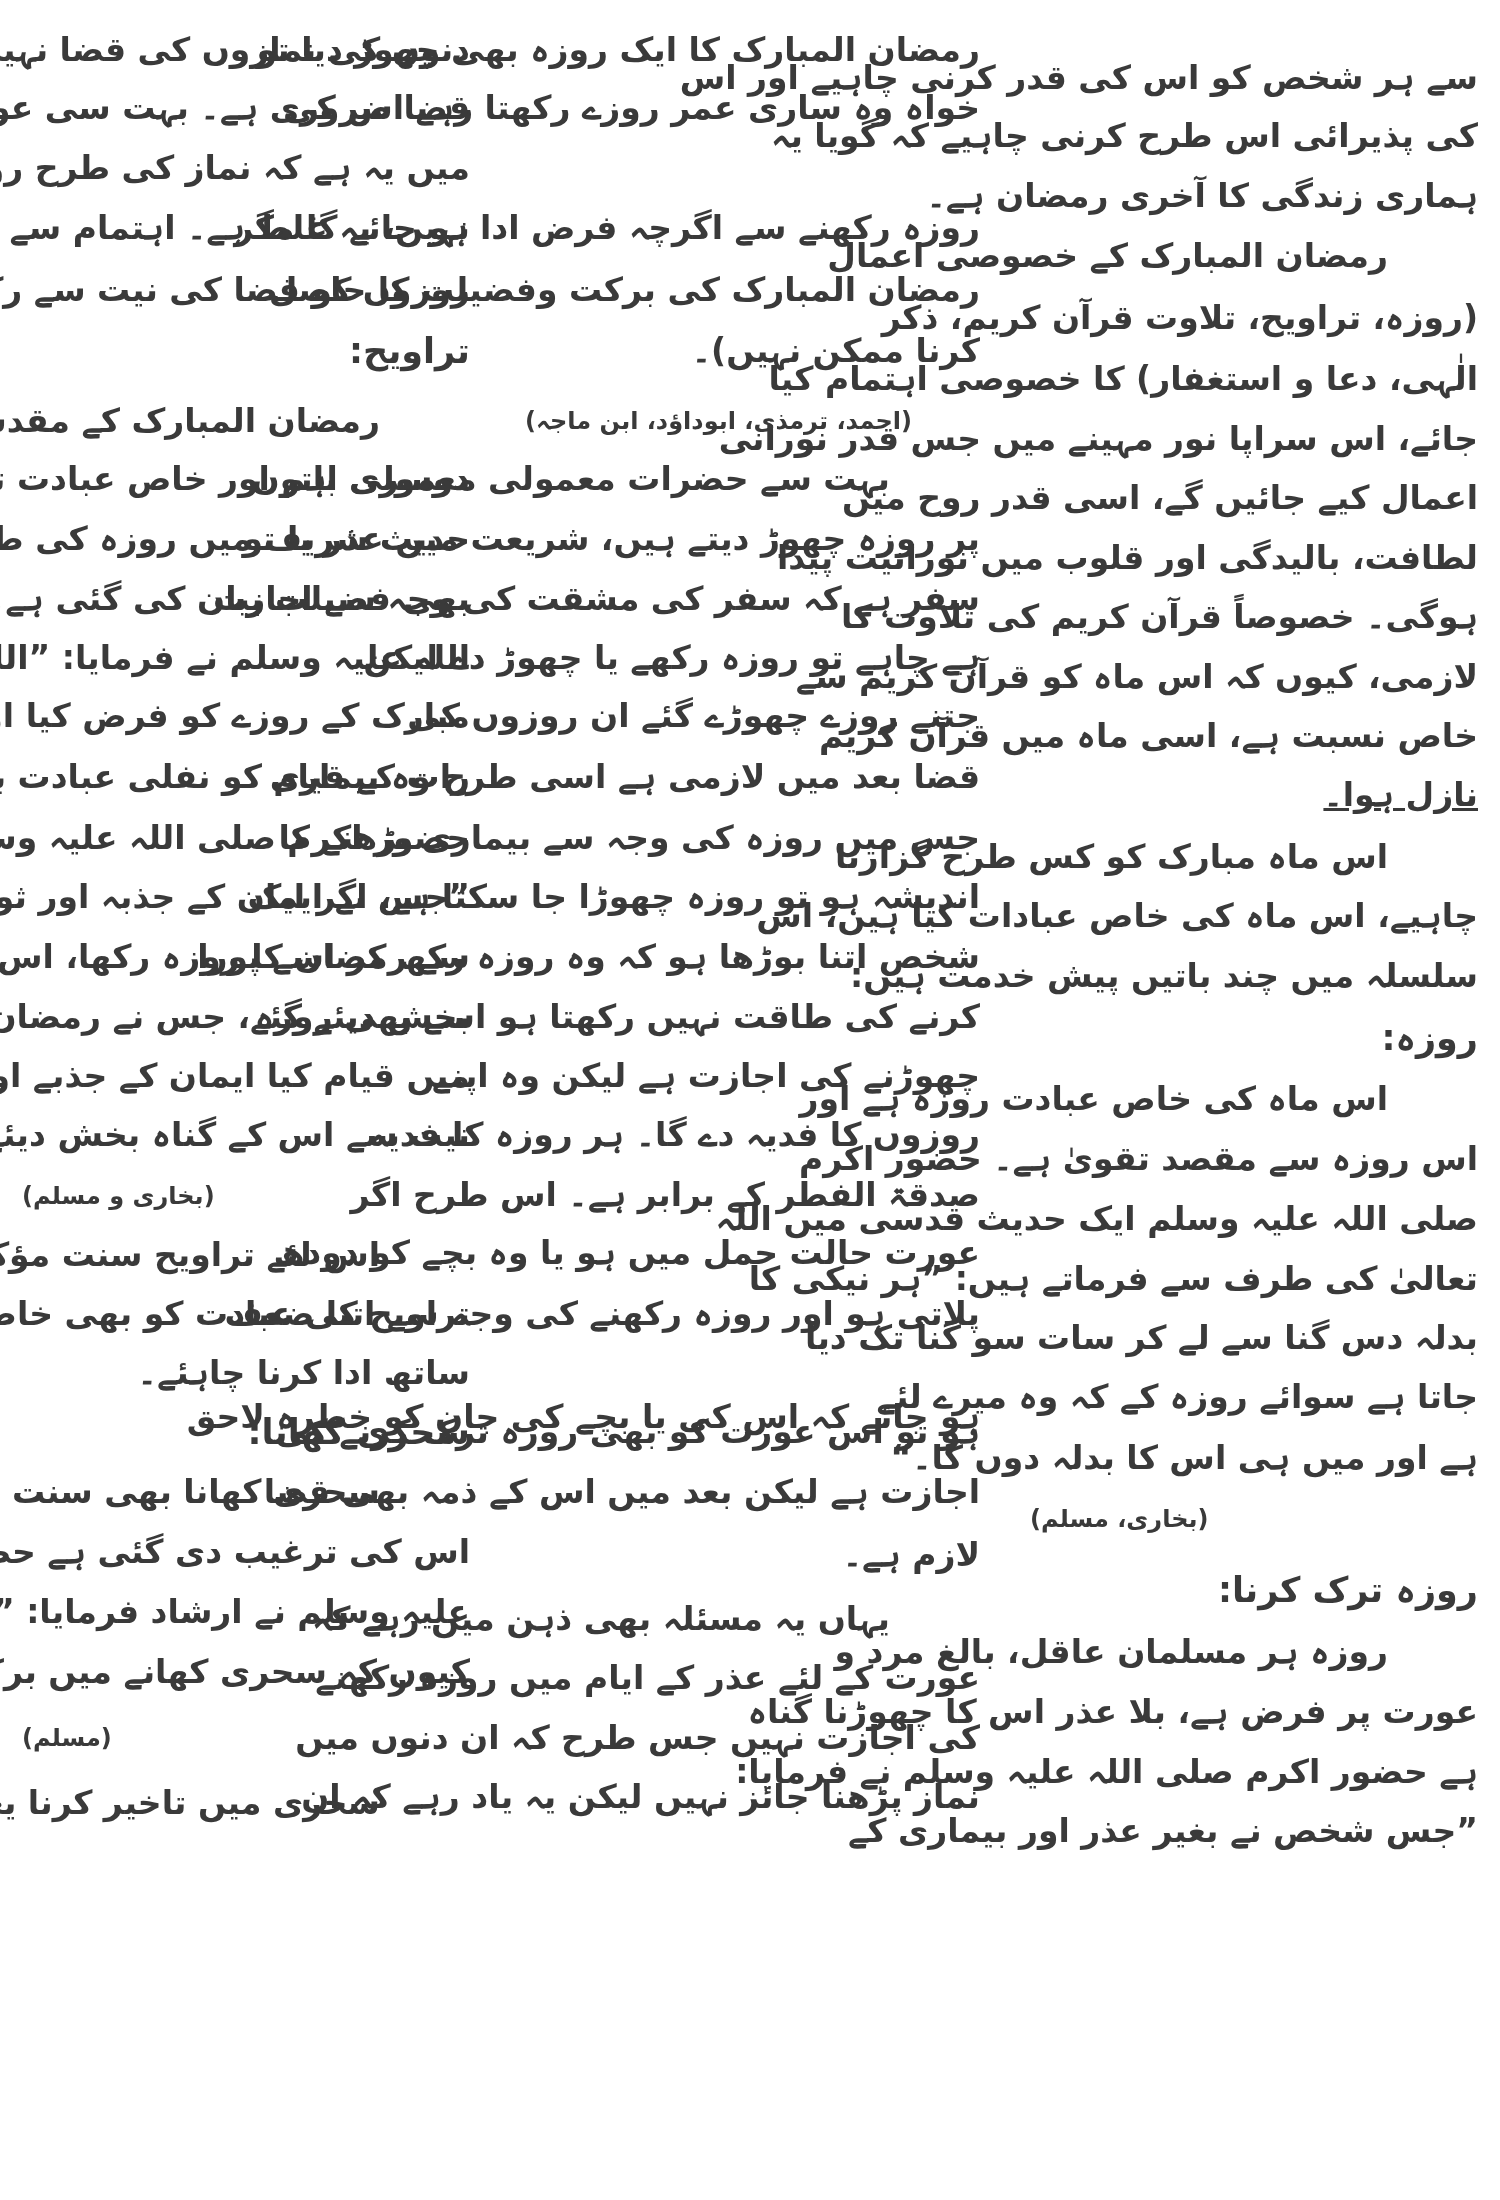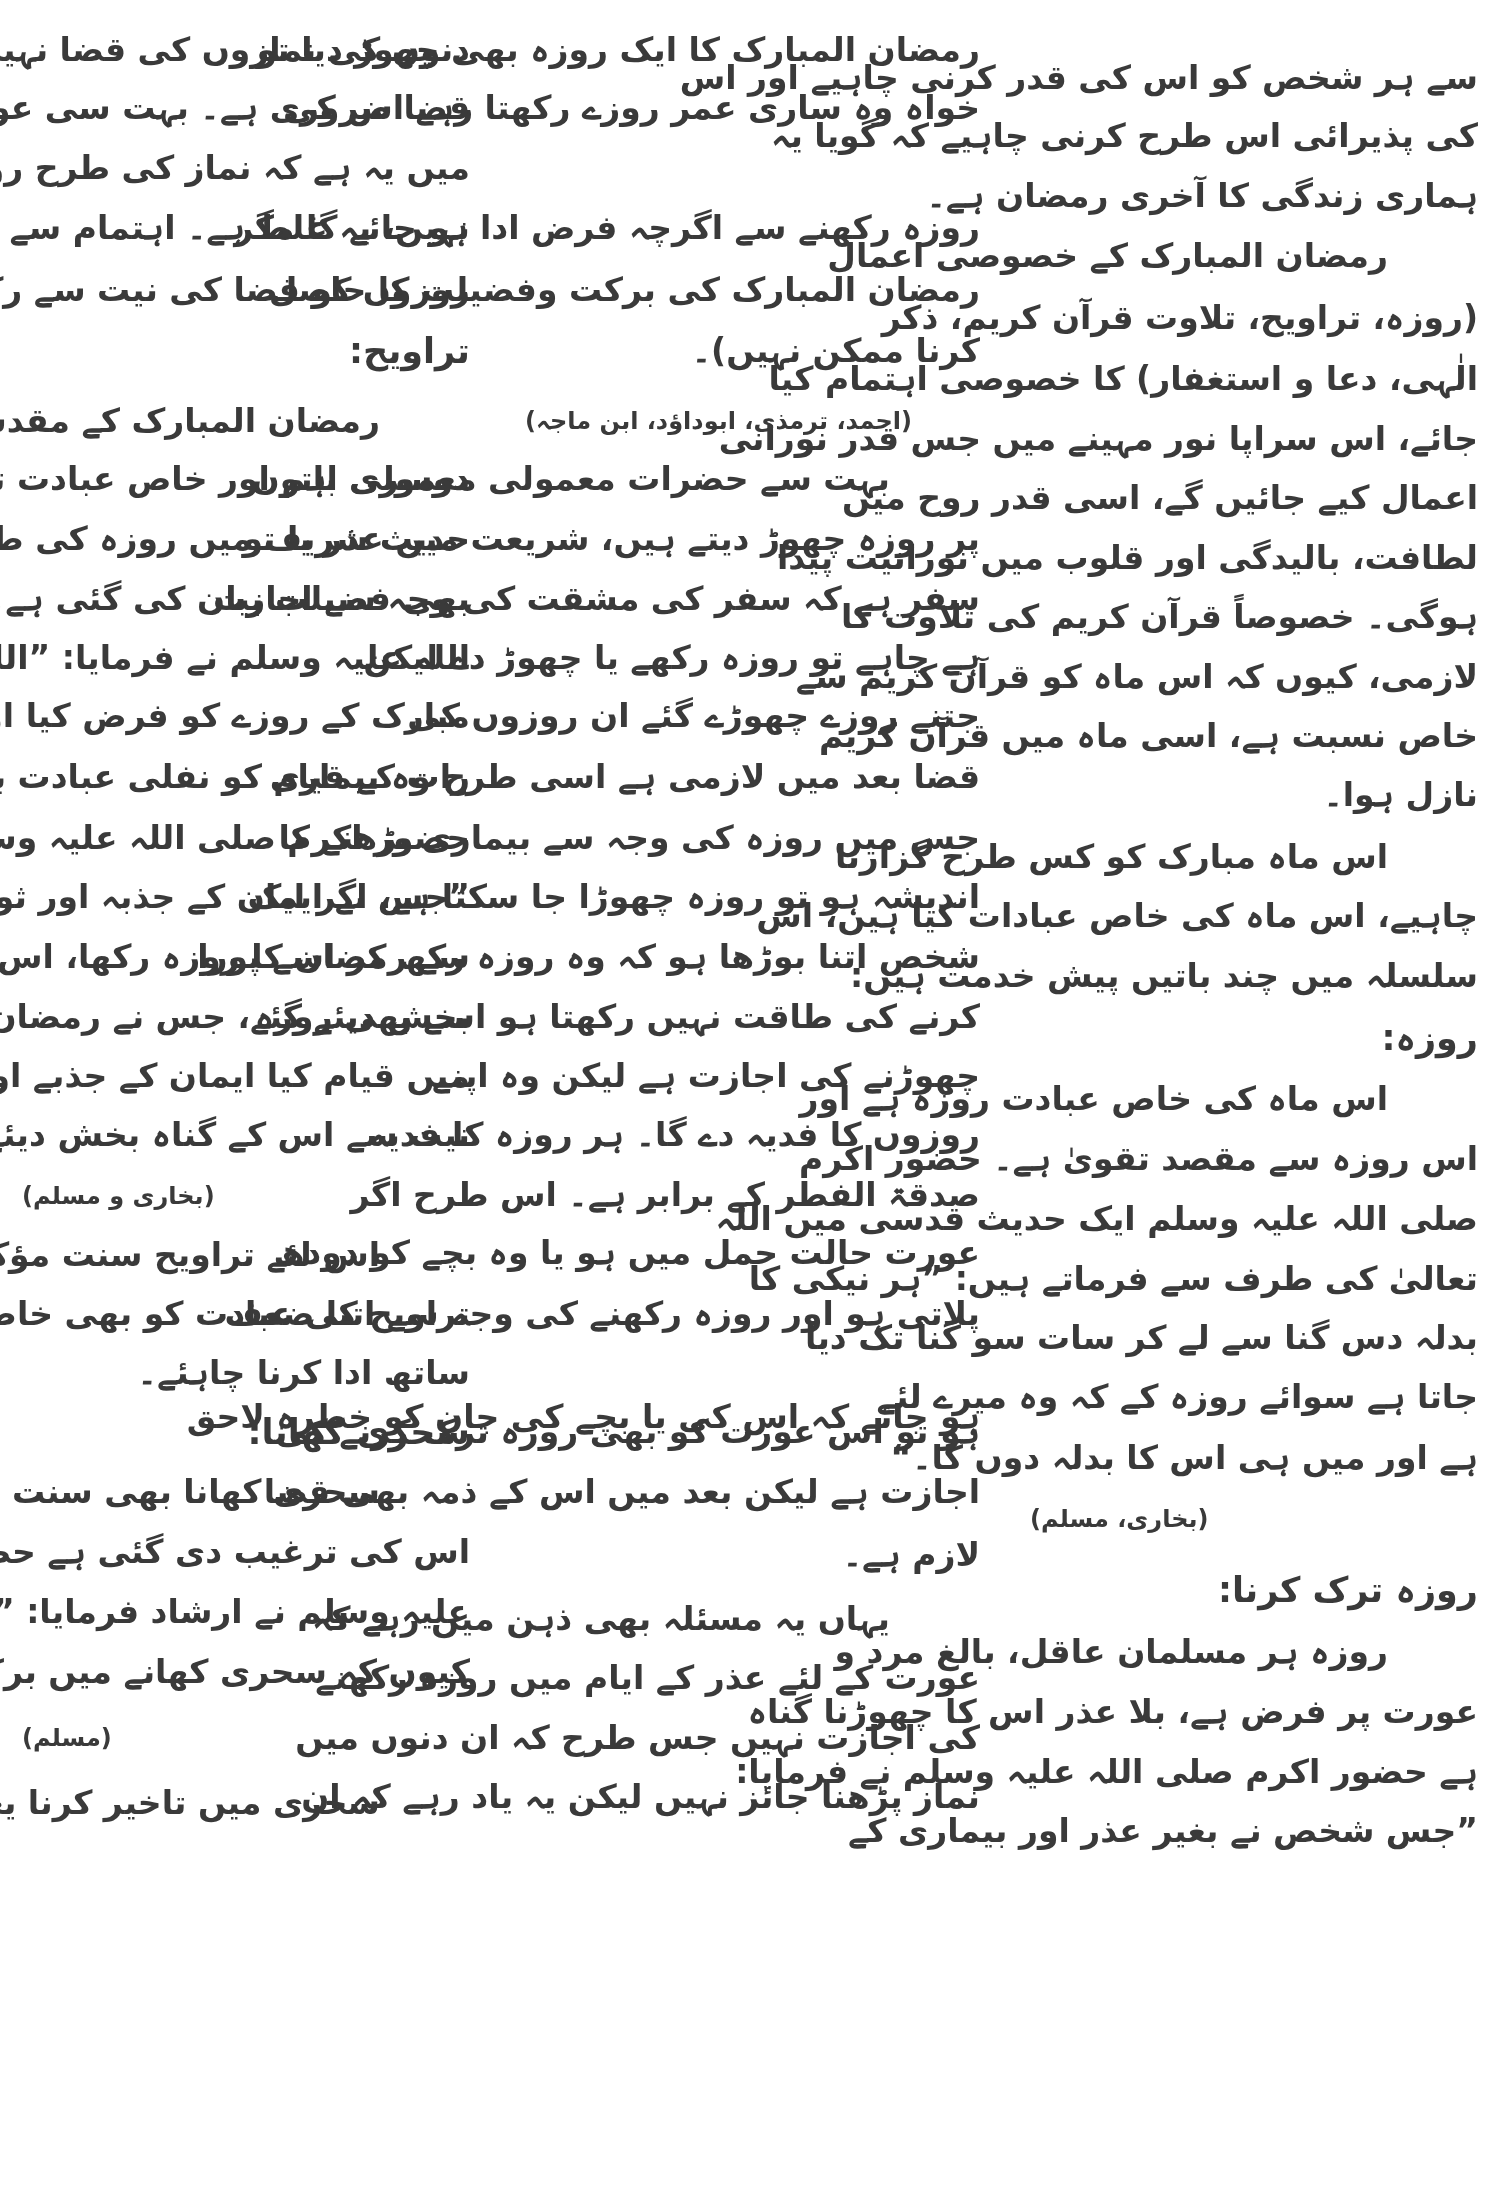--- a/index.html
+++ b/index.html
@@ -30,21 +30,21 @@
       <div class="ln short" style="top: 140px;">ہماری زندگی کا آخری رمضان ہے۔</div>
       <div class="ln indent short" style="top: 200px;">رمضان المبارک کے خصوصی اعمال</div>
       <div class="ln " style="top: 262px;">(روزہ، تراویح، تلاوت قرآن کریم، ذکر</div>
       <div class="ln " style="top: 323px;">الٰہی، دعا و استغفار) کا خصوصی اہتمام کیا</div>
       <div class="ln " style="top: 383px;">جائے، اس سراپا نور مہینے میں جس قدر نورانی</div>
       <div class="ln " style="top: 442px;">اعمال کیے جائیں گے، اسی قدر روح میں</div>
       <div class="ln " style="top: 502px;">لطافت، بالیدگی اور قلوب میں نورانیت پیدا</div>
       <div class="ln " style="top: 561px;">ہوگی۔ خصوصاً قرآن کریم کی تلاوت کا</div>
       <div class="ln " style="top: 621px;">لازمی، کیوں کہ اس ماہ کو قرآن کریم سے</div>
       <div class="ln " style="top: 680px;">خاص نسبت ہے، اسی ماہ میں قرآن کریم</div>
-      <div class="ln short" style="top: 739px;">نازل ہوا۔</div>
+      <div class="ln short" style="top: 739px; text-decoration: underline;">نازل ہوا۔</div>
       <div class="ln indent short" style="top: 801px;">اس ماہ مبارک کو کس طرح گزارنا</div>
       <div class="ln " style="top: 860px;">چاہیے، اس ماہ کی خاص عبادات کیا ہیں، اس</div>
       <div class="ln short" style="top: 920px;">سلسلہ میں چند باتیں پیش خدمت ہیں:</div>
       <div class="ln heading" style="top: 982px;">روزہ:</div>
       <div class="ln indent short" style="top: 1043px;">اس ماہ کی خاص عبادت روزہ ہے اور</div>
       <div class="ln " style="top: 1103px;">اس روزہ سے مقصد تقویٰ ہے۔ حضور اکرم</div>
       <div class="ln " style="top: 1163px;">صلی اللہ علیہ وسلم ایک حدیث قدسی میں اللہ</div>
       <div class="ln " style="top: 1223px;">تعالیٰ کی طرف سے فرماتے ہیں: ”ہر نیکی کا</div>
       <div class="ln " style="top: 1282px;">بدلہ دس گنا سے لے کر سات سو گنا تک دیا</div>
       <div class="ln short" style="top: 1402px;">ہے اور میں ہی اس کا بدلہ دوں گا۔“</div>

